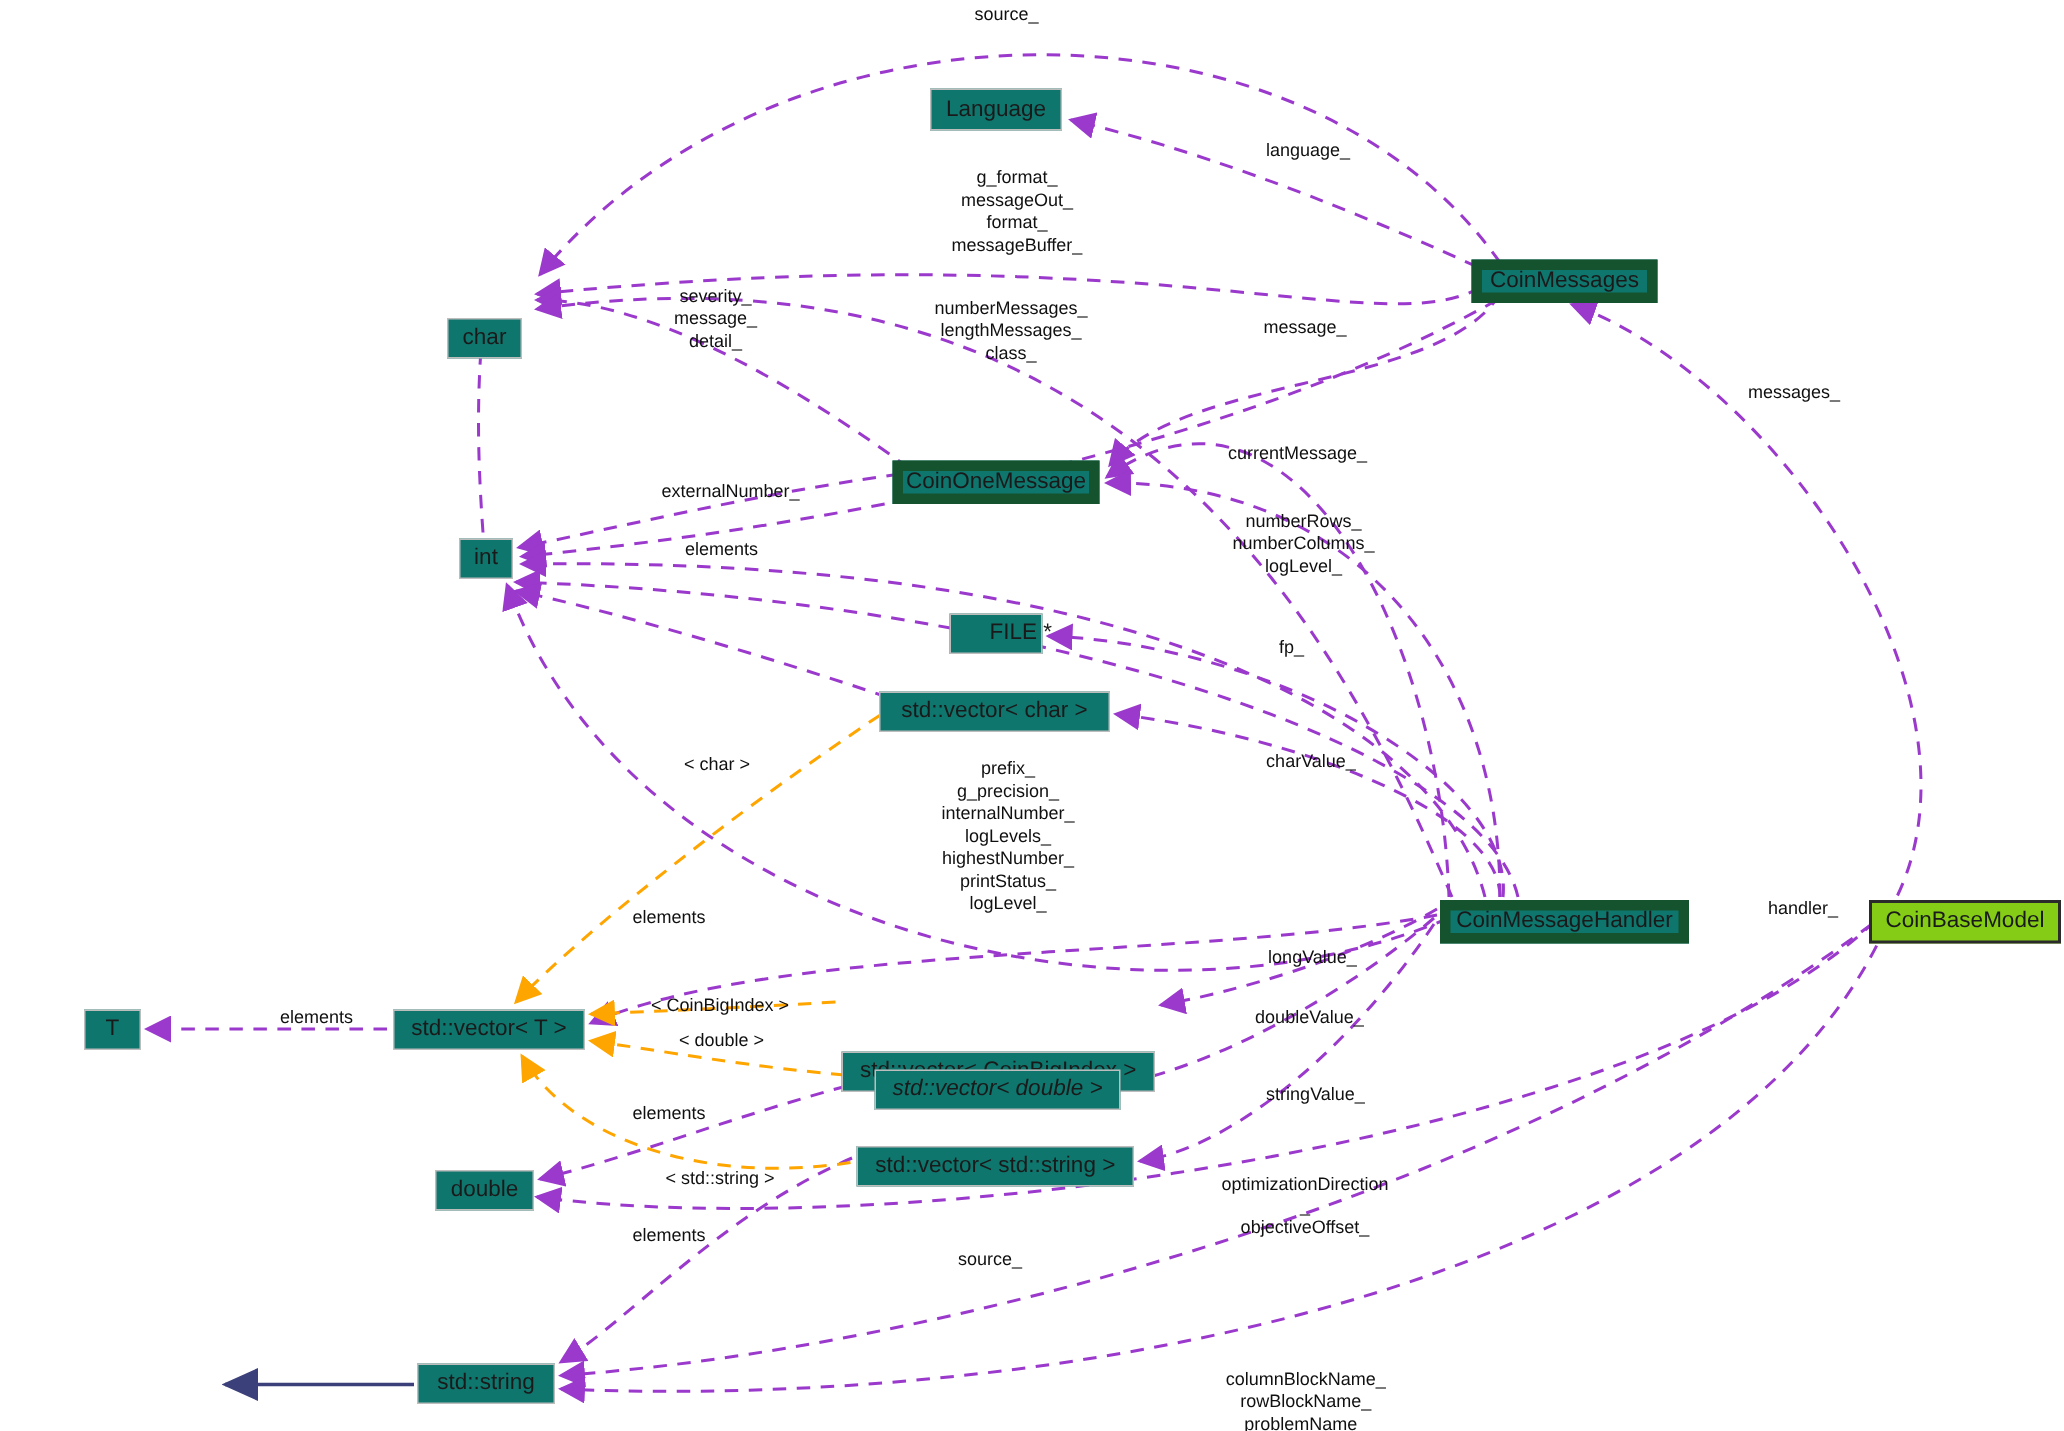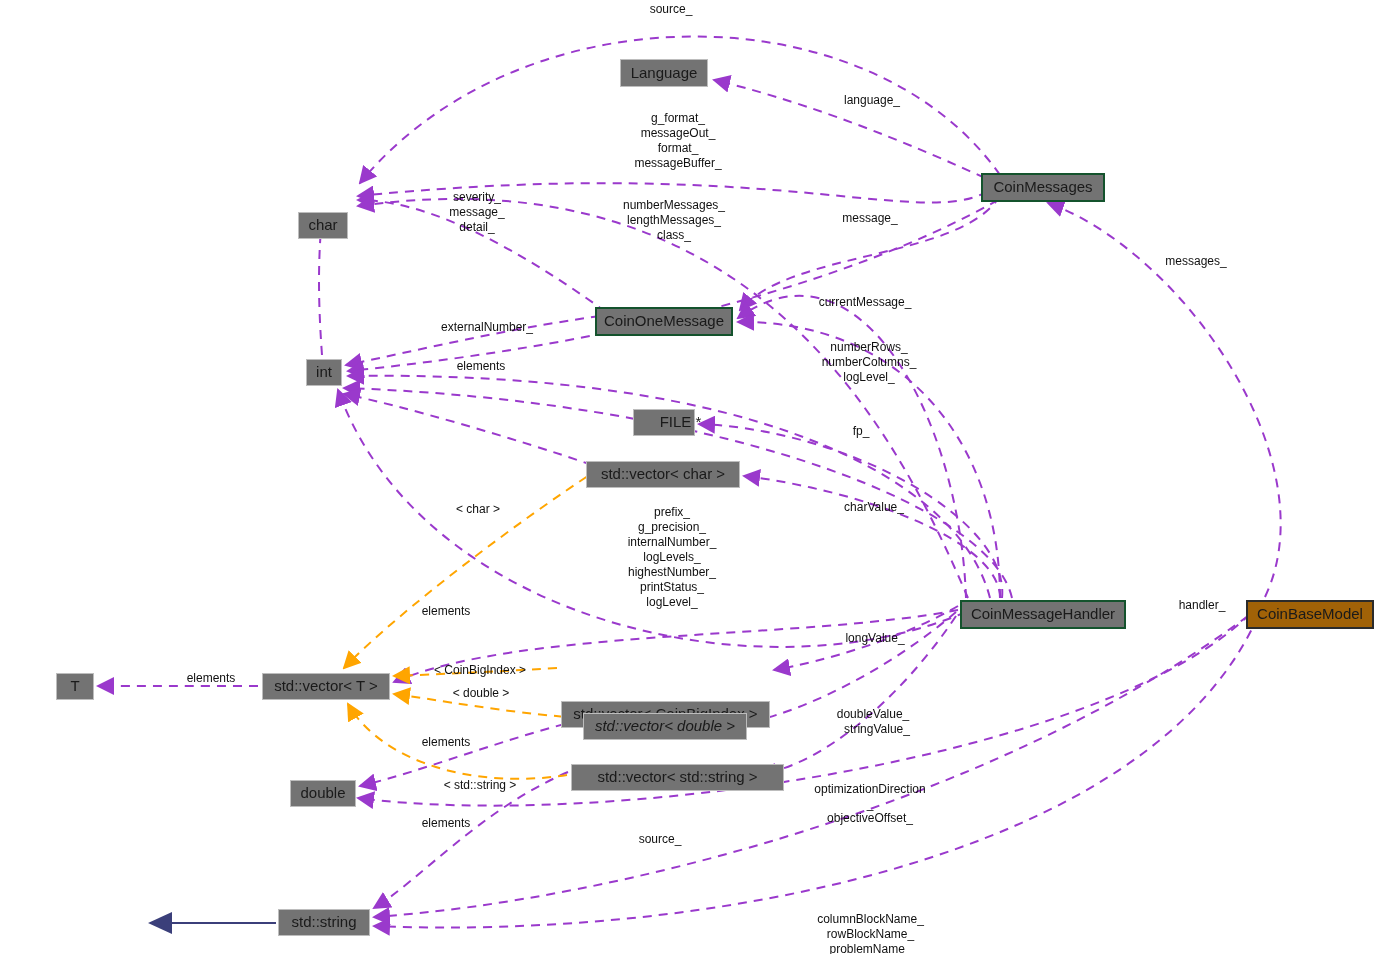--- a/index.html
+++ b/index.html
@@ -2,34 +2,34 @@
 <html><head>
 <meta charset="utf-8">
 <style>
   html,body{margin:0;padding:0;background:#ffffff;}
   body{font-family:"Liberation Sans", sans-serif;}
   #diagram{position:relative;width:1376px;height:954px;background:#ffffff;overflow:hidden;}
   #edges{position:absolute;left:0;top:0;width:1376px;height:954px;}
   .node{
     position:absolute;
     box-sizing:border-box;
-    background:#737373;
+    background:#0f766e;
     border:1px solid #bdbdbd;
     font-size:15px;
     line-height:1.08;
     color:#1a1a1a;
     display:flex;
     align-items:center;
     justify-content:center;
     text-align:center;
     white-space:pre;
     padding:0 6px;
   }
-  .node.bold{border:2px solid #14532d;}
-  .node.highlight{border:2px solid #2b2b2b;background:#a16207;}
+  .node.bold{border:7px solid #14532d;}
+  .node.highlight{border:2px solid #2b2b2b;background:#84cc16;}
   .elabel{
     position:absolute;
     font-size:12px;
     line-height:15px;
     color:#101010;
     text-align:center;
     white-space:pre;
     pointer-events:none;
   }
 </style>
@@ -132,21 +132,21 @@
   <div class="node bold" style="left:595px;top:307px;width:138px;height:29px;">CoinOneMessage</div>
   <div class="node plain" style="left:306px;top:359px;width:36px;height:27px;">int</div>
   <div class="node plain" style="left:633px;top:409px;width:62px;height:27px;padding-left:39px;">FILE *</div>
   <div class="node plain" style="left:586px;top:461px;width:154px;height:27px;">std::vector&lt; char &gt;</div>
   <div class="node bold" style="left:960px;top:600px;width:166px;height:29px;">CoinMessageHandler</div>
   <div class="node highlight" style="left:1246px;top:600px;width:128px;height:29px;">CoinBaseModel</div>
   <div class="node plain" style="left:56px;top:673px;width:38px;height:27px;">T</div>
   <div class="node plain" style="left:262px;top:673px;width:128px;height:27px;">std::vector&lt; T &gt;</div>
   <div class="node plain" style="left:561px;top:661px;width:209px;height:27px;margin-top:40px;">std::vector&lt; CoinBigIndex &gt;</div>
   <div class="node plain" style="left:583px;top:713px;width:164px;height:27px;font-style:italic;">std::vector&lt; double &gt;</div>
-  <div class="node plain" style="left:571px;top:764px;width:213px;height:27px;">std::vector&lt; std::string &gt;</div>
+  <div class="node plain" style="left:571px;top:764px;width:185px;height:27px;">std::vector&lt; std::string &gt;</div>
   <div class="node plain" style="left:290px;top:780px;width:66px;height:27px;">double</div>
   <div class="node plain" style="left:278px;top:909px;width:92px;height:27px;">std::string</div>
 
   <div class="elabel" style="left:611px;top:2px;width:120px;">source_</div>
   <div class="elabel" style="left:812px;top:93px;width:120px;">language_</div>
   <div class="elabel" style="left:608px;top:111px;width:140px;">g_format_
 messageOut_
 format_
 messageBuffer_</div>
   <div class="elabel" style="left:412px;top:190px;width:130px;">severity_
@@ -170,21 +170,21 @@
 g_precision_
 internalNumber_
 logLevels_
 highestNumber_
 printStatus_
 logLevel_</div>
   <div class="elabel" style="left:397px;top:604px;width:98px;">elements</div>
   <div class="elabel" style="left:815px;top:631px;width:120px;">longValue_</div>
   <div class="elabel" style="left:162px;top:671px;width:98px;">elements</div>
   <div class="elabel" style="left:406px;top:663px;width:148px;">&lt; CoinBigIndex &gt;</div>
-  <div class="elabel" style="left:808px;top:671px;width:130px;margin-top:36px;">doubleValue_</div>
+  <div class="elabel" style="left:808px;top:671px;width:130px;">doubleValue_</div>
   <div class="elabel" style="left:422px;top:686px;width:118px;">&lt; double &gt;</div>
   <div class="elabel" style="left:1152px;top:598px;width:100px;">handler_</div>
   <div class="elabel" style="left:812px;top:722px;width:130px;">stringValue_</div>
   <div class="elabel" style="left:397px;top:735px;width:98px;">elements</div>
   <div class="elabel" style="left:410px;top:778px;width:140px;">&lt; std::string &gt;</div>
   <div class="elabel" style="left:785px;top:782px;width:170px;">optimizationDirection
 _</div>
   <div class="elabel" style="left:797px;top:811px;width:146px;">objectiveOffset_</div>
   <div class="elabel" style="left:397px;top:816px;width:98px;">elements</div>
   <div class="elabel" style="left:604px;top:832px;width:112px;">source_</div>

